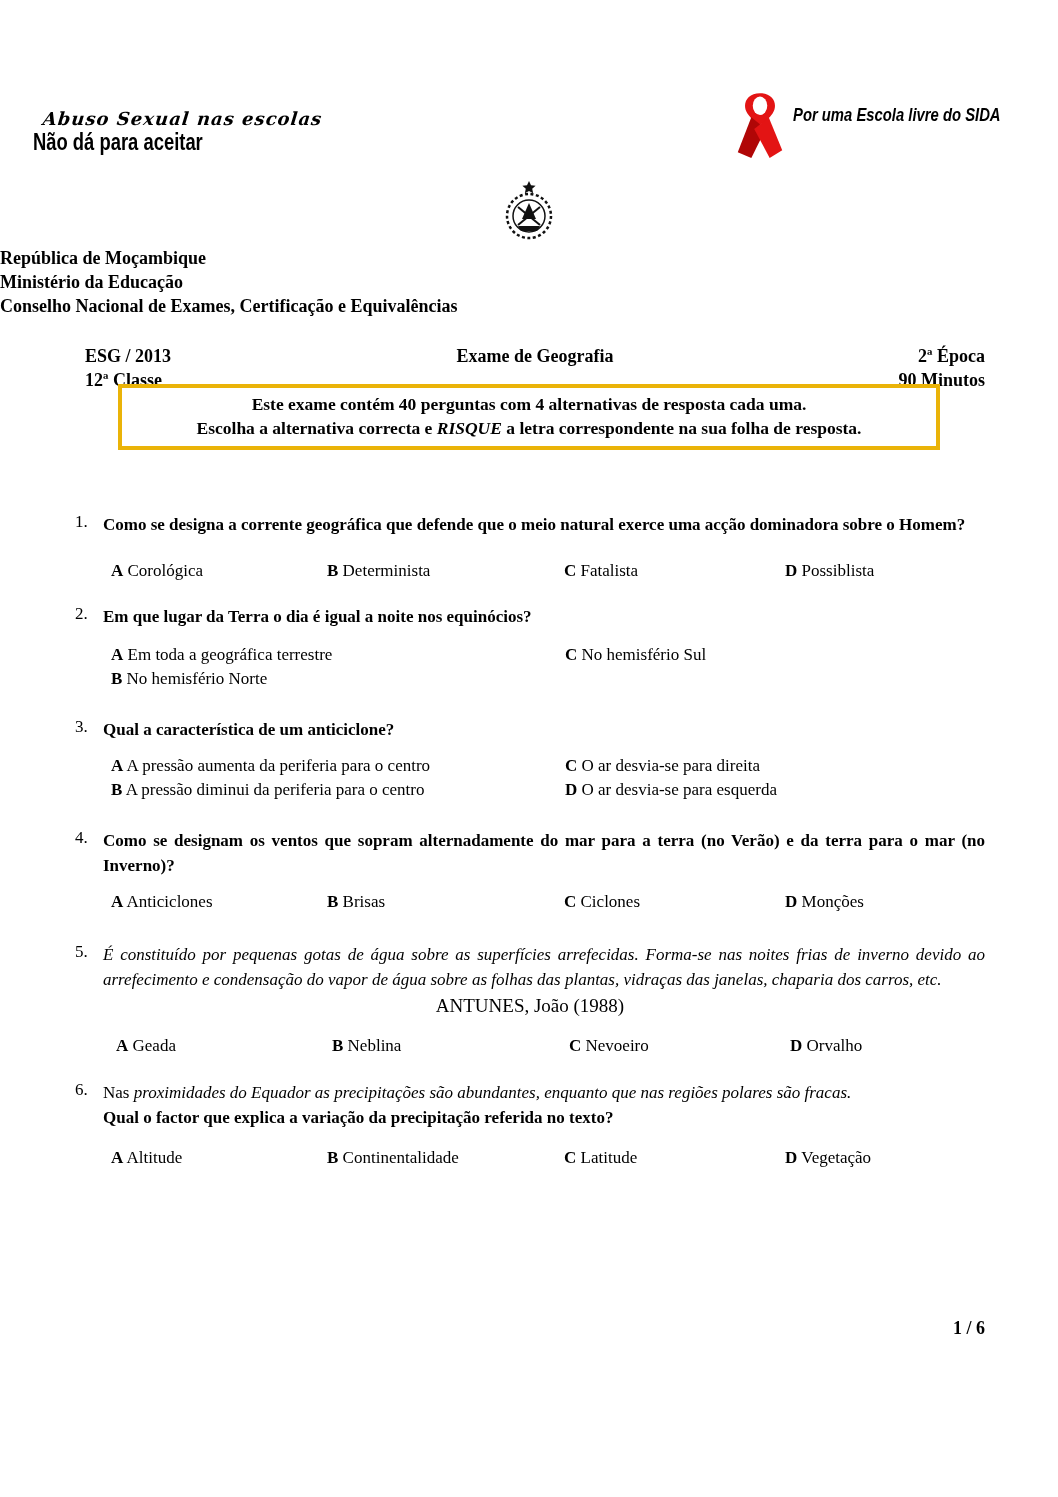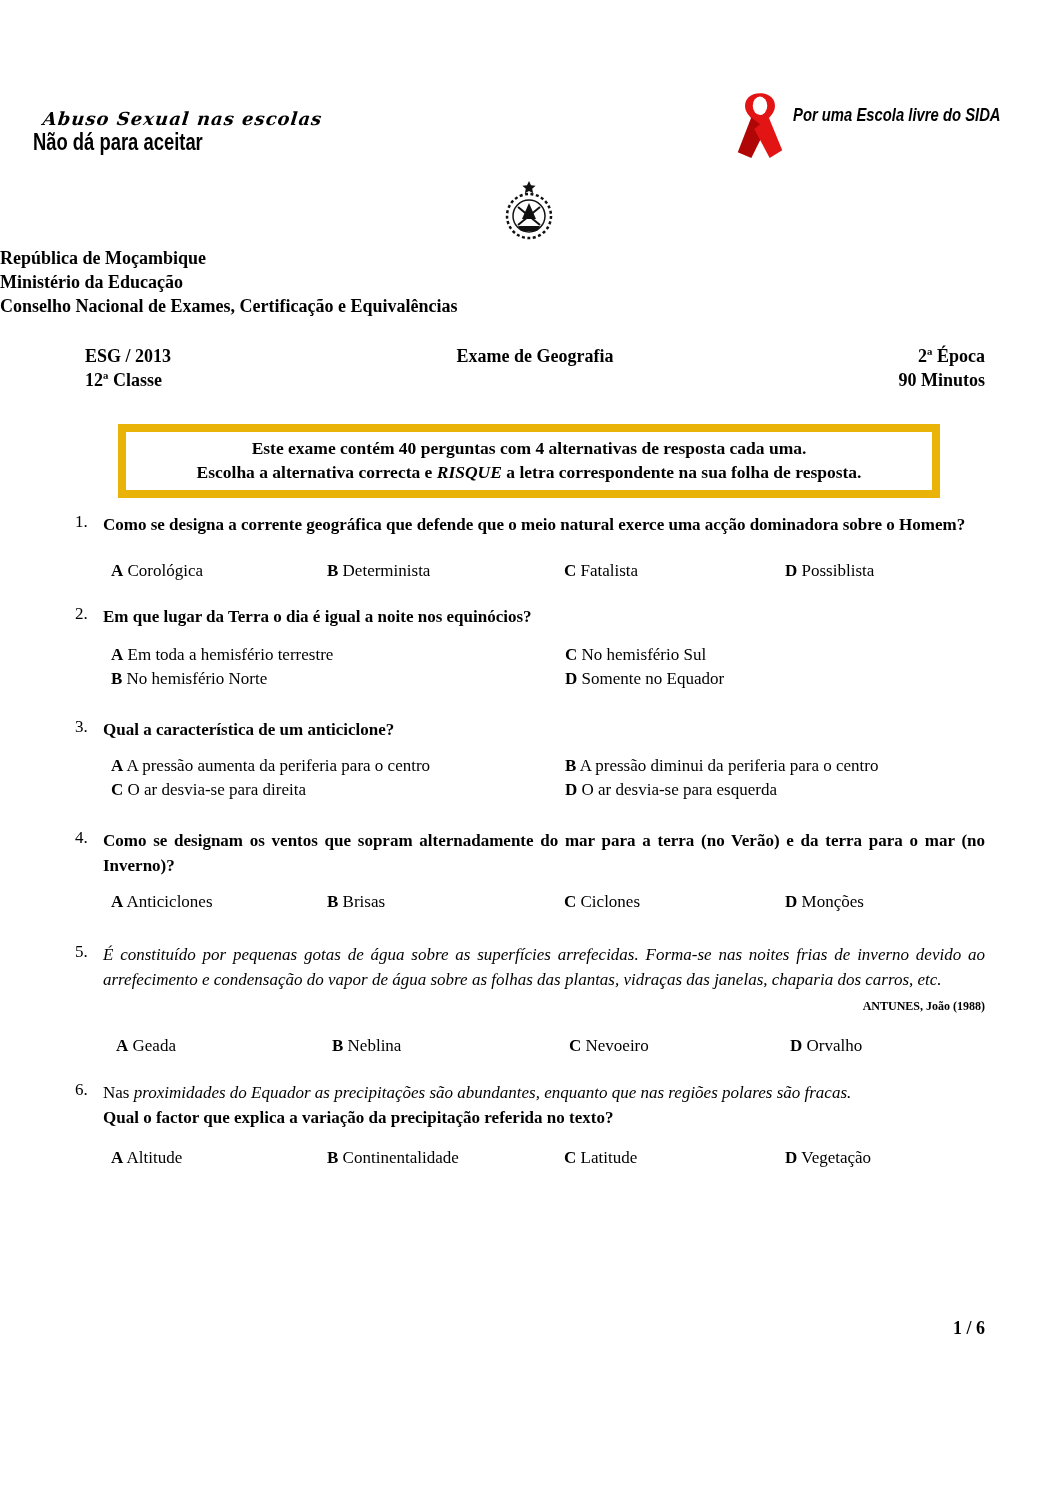--- a/index.html
+++ b/index.html
@@ -34,43 +34,43 @@
   
   .exam-info{
     position:absolute;top:344px;left:85px;right:73px;display:flex;
     font-weight:bold;font-size:18px;line-height:24px;
   }
   .ei-left{width:220px;}
   .ei-center{flex:1;text-align:center;}
   .ei-right{width:220px;text-align:right;}
   
   .instruction-box{
-    position:absolute;top:424px;left:118px;width:822px;box-sizing:border-box;
-    border:8px solid #eab308;text-align:center;font-weight:bold;font-size:17.5px;
+    position:absolute;top:384px;left:118px;width:822px;box-sizing:border-box;
+    border:4px solid #eab308;text-align:center;font-weight:bold;font-size:17.5px;
     line-height:24px;padding:4px 8px 6px;
   }
   .instruction-box .em{font-style:italic;}
   
   .questions{position:absolute;top:500px;left:75px;width:910px;}
   .qrow{display:flex;}
   .qnum{flex:0 0 28px;width:28px;}
   .qtext{flex:1;line-height:25px;}
   .bold{font-weight:bold;}
   .just{text-align:justify;}
   .italic{font-style:italic;}
   .opts{margin-left:36px;line-height:24px;}
   .opts4{display:grid;grid-template-columns:216px 237px 221px auto;}
   .opts2{display:grid;grid-template-columns:454px auto;}
   .opt b{font-weight:bold;}
   #q1{margin-top:12px;}  .q1-opts{margin-top:22px;}
   #q2{margin-top:21px;}  .q2-opts{margin-top:14px;}
   #q3{margin-top:26px;}  .q3-opts{margin-top:12px;}
   #q4{margin-top:26px;}  .q4-opts{margin-top:12px;}
   #q5{margin-top:28px;}
-  .q5-source{text-align:right;font-weight:bold;font-size:12px;margin-top:4px;line-height:20px;}
+  .q5-source{text-align:center;font-weight:normal;font-size:19px;margin-top:4px;line-height:20px;}
   .q5-subq{font-weight:bold;margin-top:22px;margin-left:21px;line-height:25px;}
   .q5-opts{margin-top:18px;margin-left:41px;}
   #q6{margin-top:22px;}
   .q6-question{font-weight:bold;line-height:25px;}
   .q6-opts{margin-top:16px;}
   
   .page-number{position:absolute;top:1318px;right:73px;font-weight:bold;font-size:18px;}
 </style>
 </head>
 <body>
@@ -139,36 +139,35 @@
         <span class="opt"><b>D</b> <span>Possiblista</span></span>
       </div>
     </div>
 
     <div id="q2" class="question">
       <div class="qrow">
         <span class="qnum">2.</span>
         <div class="qtext bold">Em que lugar da Terra o dia é igual a noite nos equinócios?</div>
       </div>
       <div class="opts opts2 q2-opts">
-        <span class="opt"><b>A</b> <span>Em toda a hemisfério terrestre</span></span>
+        <span class="opt"><b>A</b> <span>Em toda a geográfica terrestre</span></span>
         <span class="opt"><b>C</b> <span>No hemisfério Sul</span></span>
         <span class="opt"><b>B</b> <span>No hemisfério Norte</span></span>
-        <span class="opt"><b>D</b> <span>Somente no Equador</span></span>
       </div>
     </div>
 
     <div id="q3" class="question">
       <div class="qrow">
         <span class="qnum">3.</span>
         <div class="qtext bold">Qual a característica de um anticiclone?</div>
       </div>
       <div class="opts opts2 q3-opts">
         <span class="opt"><b>A</b> <span>A pressão  aumenta da periferia para o centro</span></span>
+        <span class="opt"><b>C</b> <span>O ar  desvia-se para direita</span></span>
         <span class="opt"><b>B</b> <span>A pressão diminui da periferia para o centro</span></span>
-        <span class="opt"><b>C</b> <span>O ar  desvia-se para direita</span></span>
         <span class="opt"><b>D</b> <span>O ar desvia-se para esquerda</span></span>
       </div>
     </div>
 
     <div id="q4" class="question">
       <div class="qrow">
         <span class="qnum">4.</span>
         <div class="qtext bold just">Como se designam os ventos que sopram alternadamente do mar para a terra (no Verão) e da terra para o mar (no Inverno)?</div>
       </div>
       <div class="opts opts4 q4-opts">

